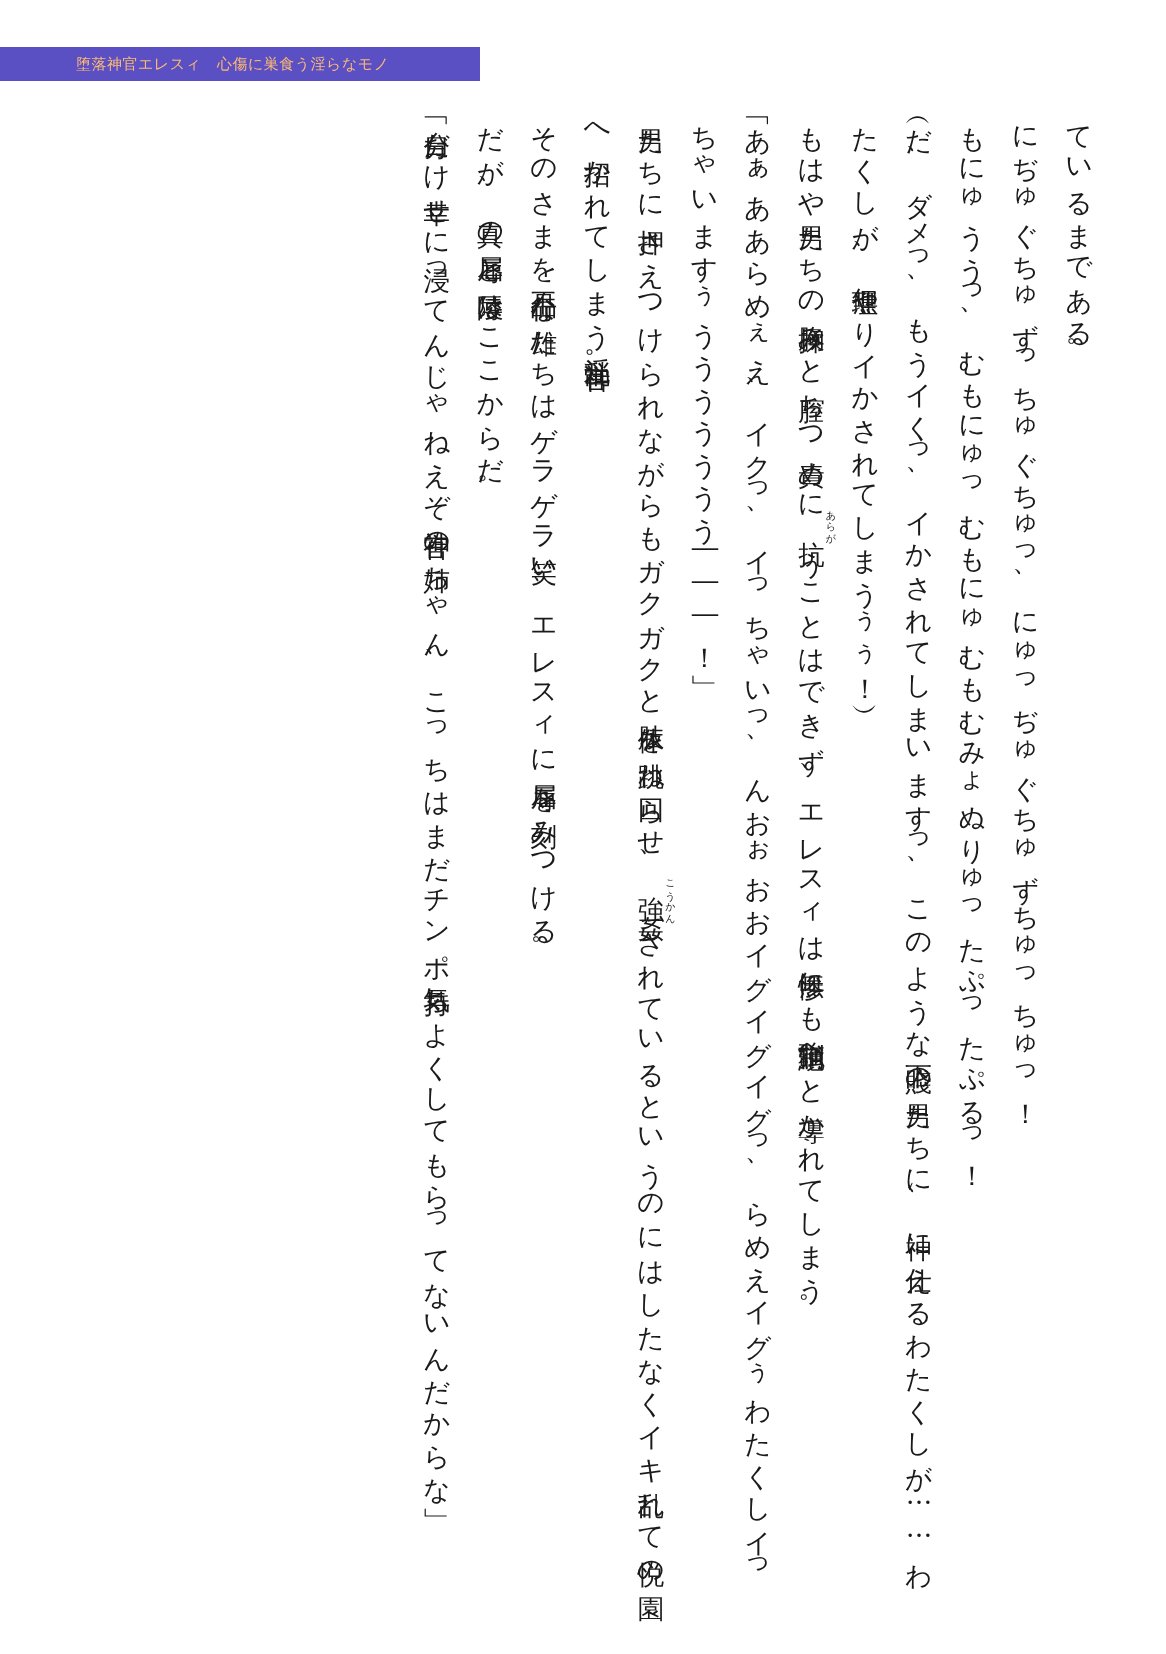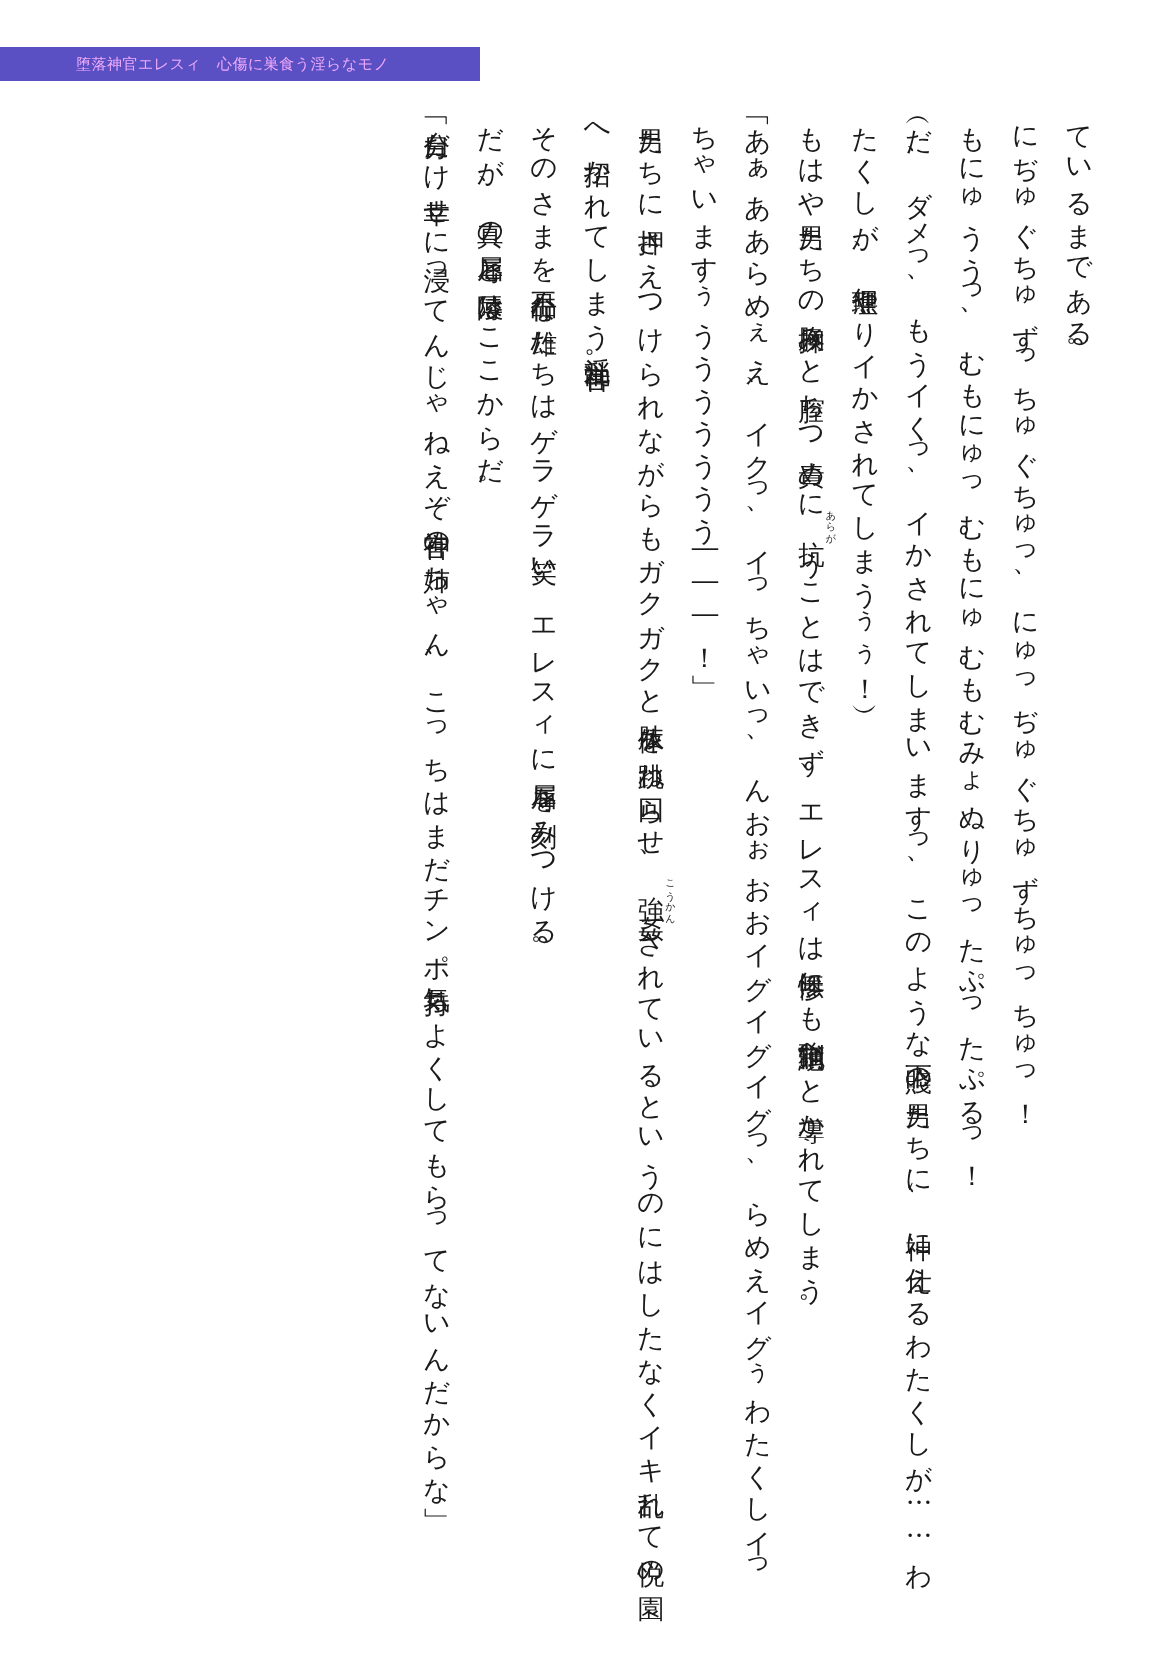--- a/index.html
+++ b/index.html
@@ -22,21 +22,21 @@
     left: 0;
     width: 480px;
     height: 34px;
     background: #5b4fc4;
     display: flex;
     align-items: center;
     box-sizing: border-box;
     padding-left: 76px;
   }
   .header-title {
-    color: #f0abfc;
+    color: #fdba74;
     font-size: 15px;
     letter-spacing: 0.5px;
     white-space: nowrap;
     font-family: Liberation Serif, serif;
   }
 
   
   .page-body {
     position: absolute;
     top: 108px;

